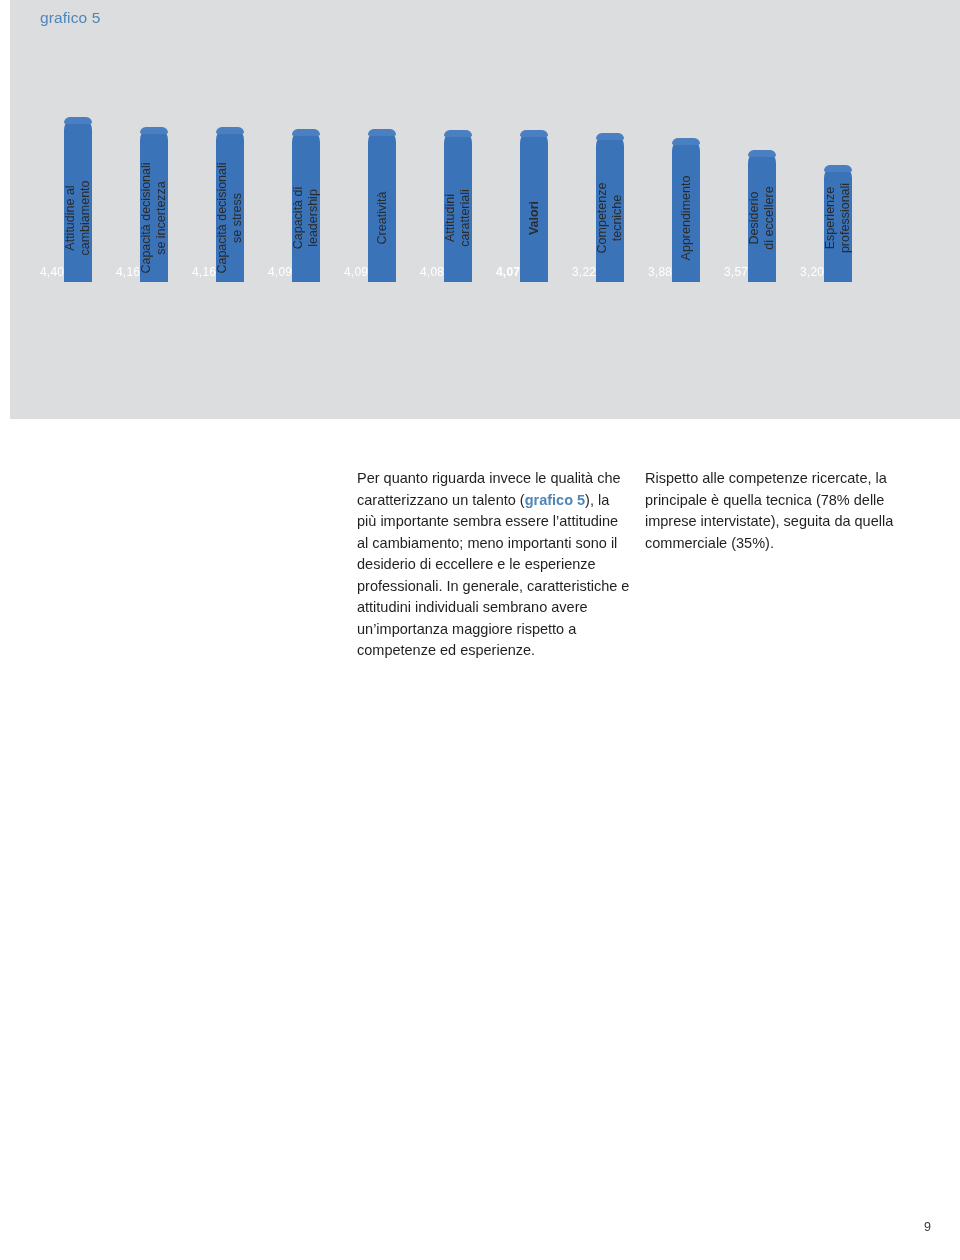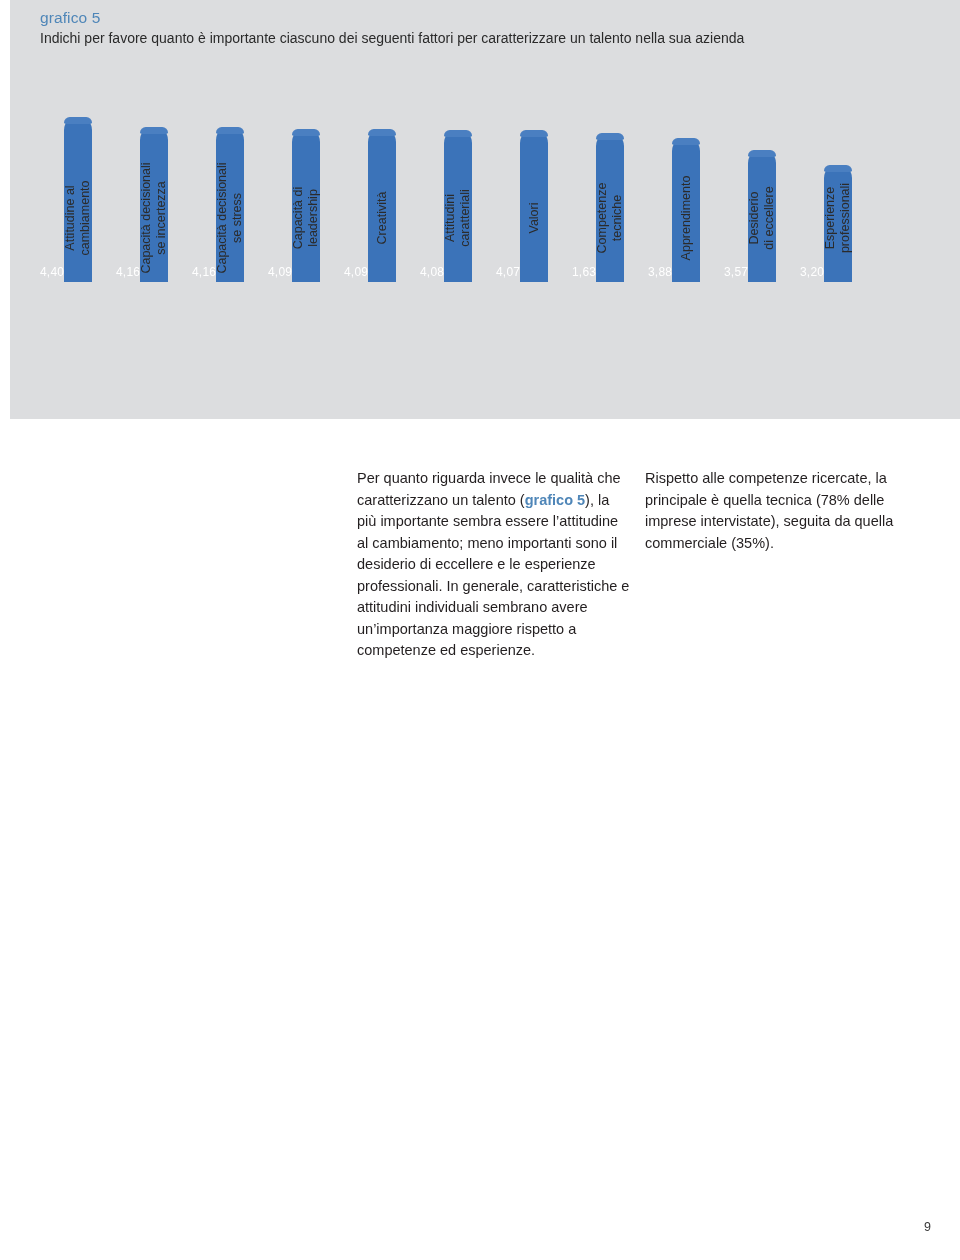--- a/index.html
+++ b/index.html
@@ -141,21 +141,20 @@
     color: #3a3a3a;
   }
 </style>
 </head>
 <body>
 
 <div id="chart-panel"></div>
 
 <div id="chart-header">
   <div id="kicker">grafico 5</div>
-  <div class="subline">Indichi per favore quanto è importante ciascuno dei seguenti fattori per caratterizzare un talento nella sua azienda</div>
 </div>
 
 <div id="plot-area">
     <div class="bar-slot" style="left: 0px;">
       <div class="bar" style="height: 165px; background: rgb(59, 115, 185);"></div>
       <div class="bar-value">4,40</div>
       <div class="cat-label"><span>Attitudine al
 cambiamento</span></div>
     </div>
     <div class="bar-slot" style="left: 76px;">
@@ -180,28 +179,28 @@
       <div class="bar" style="height: 152.6px; background: rgb(59, 115, 185);"></div>
       <div class="bar-value">4,09</div>
       <div class="cat-label"><span>Creatività</span></div>
     </div>
     <div class="bar-slot" style="left: 380px;">
       <div class="bar" style="height: 152.2px; background: rgb(59, 115, 185);"></div>
       <div class="bar-value">4,08</div>
       <div class="cat-label"><span>Attitudini
 caratteriali</span></div>
     </div>
-    <div class="bar-slot" style="left: 456px;">
+    <div class="bar-slot" style="left: 456px; font-weight: bold;">
       <div class="bar" style="height: 151.8px; background: rgb(59, 115, 185);"></div>
       <div class="bar-value">4,07</div>
       <div class="cat-label"><span>Valori</span></div>
     </div>
     <div class="bar-slot" style="left: 532px;">
       <div class="bar" style="height: 148.6px; background: rgb(59, 115, 185);"></div>
-      <div class="bar-value">1,63</div>
+      <div class="bar-value">3,22</div>
       <div class="cat-label"><span>Competenze
 tecniche</span></div>
     </div>
     <div class="bar-slot" style="left: 608px;">
       <div class="bar" style="height: 144.2px; background: rgb(59, 115, 185);"></div>
       <div class="bar-value">3,88</div>
       <div class="cat-label"><span>Apprendimento</span></div>
     </div>
     <div class="bar-slot" style="left: 684px;">
       <div class="bar" style="height: 131.8px; background: rgb(59, 115, 185);"></div>

